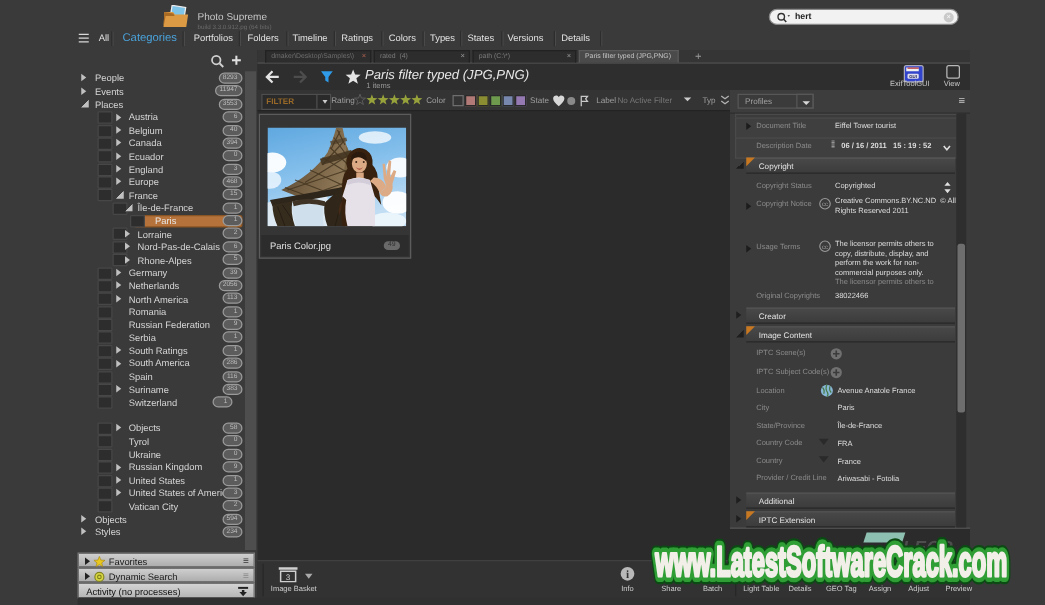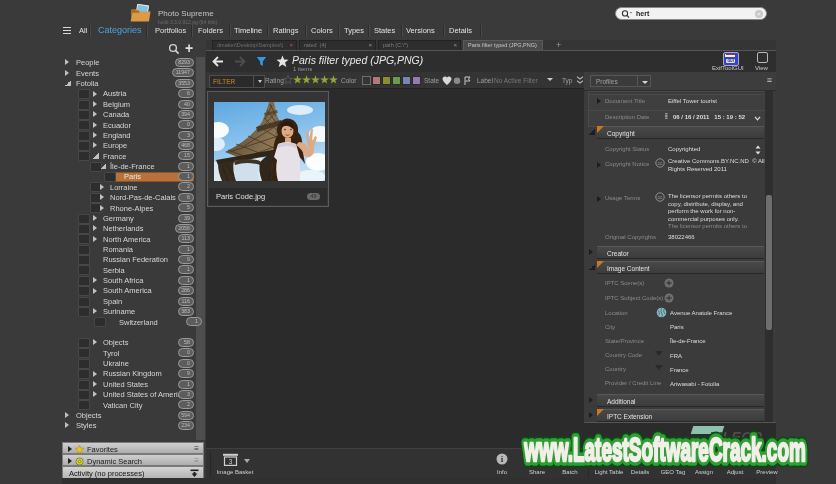--- a/index.html
+++ b/index.html
@@ -87,21 +87,21 @@
         <div class="abs row-lbl" style="left:76px;top:1px;color:#d6d6d6">People</div>
         <div class="pill" style="right:2.5px;top:0.8px;min-width:9px;">8293</div>
       </div>
 <div class="abs" style="left:0;top:10.7px;width:196px;height:10.4px;">
         <div class="abs tri-r" style="left:65px;top:2.2px;"></div>
         <div class="abs row-lbl" style="left:76px;top:1px;color:#d6d6d6">Events</div>
         <div class="pill" style="right:2.5px;top:0.8px;min-width:9px;">11947</div>
       </div>
 <div class="abs" style="left:0;top:21.0px;width:196px;height:10.4px;">
         <div class="abs tri-se" style="left:65px;top:2.2px;"></div>
-        <div class="abs row-lbl" style="left:76px;top:1px;color:#d6d6d6">Fotolia</div>
+        <div class="abs row-lbl" style="left:76px;top:1px;color:#d6d6d6">Places</div>
         <div class="pill" style="right:2.5px;top:0.8px;min-width:9px;">3553</div>
       </div>
 <div class="abs" style="left:0;top:31.4px;width:196px;height:10.4px;">
         <div class="chk" style="left:78px;top:0.8px;"></div>
         <div class="abs tri-r" style="left:93px;top:2.2px;"></div>
         <div class="abs row-lbl" style="left:103px;top:1px;color:#d6d6d6">Austria</div>
         <div class="pill" style="right:2.5px;top:0.8px;min-width:9px;">6</div>
       </div>
 <div class="abs" style="left:0;top:41.8px;width:196px;height:10.4px;">
         <div class="chk" style="left:78px;top:0.8px;"></div>
@@ -198,41 +198,41 @@
         <div class="pill" style="right:2.5px;top:0.8px;min-width:9px;">9</div>
       </div>
 <div class="abs" style="left:0;top:207.7px;width:196px;height:10.4px;">
         <div class="chk" style="left:78px;top:0.8px;"></div>
         <div class="abs row-lbl" style="left:103px;top:1px;color:#d6d6d6">Serbia</div>
         <div class="pill" style="right:2.5px;top:0.8px;min-width:9px;">1</div>
       </div>
 <div class="abs" style="left:0;top:218.1px;width:196px;height:10.4px;">
         <div class="chk" style="left:78px;top:0.8px;"></div>
         <div class="abs tri-r" style="left:93px;top:2.2px;"></div>
-        <div class="abs row-lbl" style="left:103px;top:1px;color:#d6d6d6">South Africa</div>
+        <div class="abs row-lbl" style="left:103px;top:1px;color:#d6d6d6">South Ratings</div>
         <div class="pill" style="right:2.5px;top:0.8px;min-width:9px;">1</div>
       </div>
 <div class="abs" style="left:0;top:228.4px;width:196px;height:10.4px;">
         <div class="chk" style="left:78px;top:0.8px;"></div>
         <div class="abs tri-r" style="left:93px;top:2.2px;"></div>
         <div class="abs row-lbl" style="left:103px;top:1px;color:#d6d6d6">South America</div>
         <div class="pill" style="right:2.5px;top:0.8px;min-width:9px;">286</div>
       </div>
 <div class="abs" style="left:0;top:238.8px;width:196px;height:10.4px;">
         <div class="chk" style="left:78px;top:0.8px;"></div>
         <div class="abs row-lbl" style="left:103px;top:1px;color:#d6d6d6">Spain</div>
         <div class="pill" style="right:2.5px;top:0.8px;min-width:9px;">116</div>
       </div>
 <div class="abs" style="left:0;top:249.2px;width:196px;height:10.4px;">
         <div class="chk" style="left:78px;top:0.8px;"></div>
         <div class="abs tri-r" style="left:93px;top:2.2px;"></div>
         <div class="abs row-lbl" style="left:103px;top:1px;color:#d6d6d6">Suriname</div>
         <div class="pill" style="right:2.5px;top:0.8px;min-width:9px;">383</div>
       </div>
-<div class="abs" style="left:16px;top:259.6px;width:188px;height:10.4px;">
+<div class="abs" style="left:0;top:259.6px;width:188px;height:10.4px;">
         <div class="chk" style="left:78px;top:0.8px;"></div>
         <div class="abs row-lbl" style="left:103px;top:1px;color:#d6d6d6">Switzerland</div>
         <div class="pill" style="right:2.5px;top:0.8px;min-width:9px;">1</div>
       </div>
 <div class="abs" style="left:0;top:280.3px;width:196px;height:10.4px;">
         <div class="chk" style="left:78px;top:0.8px;"></div>
         <div class="abs tri-r" style="left:93px;top:2.2px;"></div>
         <div class="abs row-lbl" style="left:103px;top:1px;color:#d6d6d6">Objects</div>
         <div class="pill" style="right:2.5px;top:0.8px;min-width:9px;">58</div>
       </div>
@@ -428,21 +428,21 @@
     <circle cx="71" cy="27.5" r="0.8" fill="#3a2416"></circle>
       <circle cx="77" cy="27.5" r="0.8" fill="#3a2416"></circle>
     <path d="M71 36 L77 36 L77 42 L71 42 Z" fill="#d8a680"></path>
     <path d="M64 42 Q73 38 82 42 L86 56 L86 79 L62 79 L60 55 Z" fill="#e6e1e9"></path>
     <path d="M64 42 Q73 39 82 42 L82 46 Q73 42 64 46 Z" fill="#d3ccd9"></path>
     <path d="M82 43 Q88 47 90 53 L95 47 Q92 40 85 40 Z" fill="#dcab85"></path>
     <path d="M90 53 L95 47 L93 41 L92 29 L94 29 L95 39 L97 26 L99 27 L98 40 L101 34 L103 35 L100 45 Q101 52 96 55 Q92 56 90 53 Z" fill="#dcab85"></path>
     <path d="M60 55 Q58 68 60 79 L64 79 Q61 68 63 58 Z" fill="#38220f"></path>
   </svg>
   <div class="abs" style="left:1px;top:96px;width:118px;height:17px;background:#2c2c2c;"></div>
-  <div class="abs" style="left:8px;top:100px;color:#e0e0e0;font-size:7.5px;">Paris Code.jpg</div>
+  <div class="abs" style="left:8px;top:100px;color:#e0e0e0;font-size:7.5px;">Paris Color.jpg</div>
   <div class="abs" style="left:99px;top:101px;width:13px;height:7px;background:#6a6a6a;border-radius:4px;color:#333;font-size:5.5px;line-height:7px;text-align:center;">49</div>
 </div>
 
 <div class="abs" style="left:723px;top:52px;width:14px;height:12px;background:#3344cc;border:1px solid #aab;border-radius:2px;">
   <div class="abs" style="left:1px;top:1px;width:10px;height:3px;background:#f0f0f0;"></div>
   <div class="abs" style="left:1.5px;top:1.2px;width:9px;height:1.2px;background:#b03030;"></div>
   <div class="abs" style="left:2px;top:6px;width:9px;height:4px;background:#dde;border-radius:1px;font-size:3.5px;color:#225;text-align:center;line-height:4px;font-weight:bold;">GUI</div>
 </div>
 <div class="abs" style="left:712px;top:65px;color:#c8c8c8;font-size:6px;">ExifToolGUI</div>
 <div class="abs" style="left:757px;top:52px;width:11px;height:11px;border:1.5px solid #b8b8b8;border-radius:2px;box-sizing:border-box;"></div>

